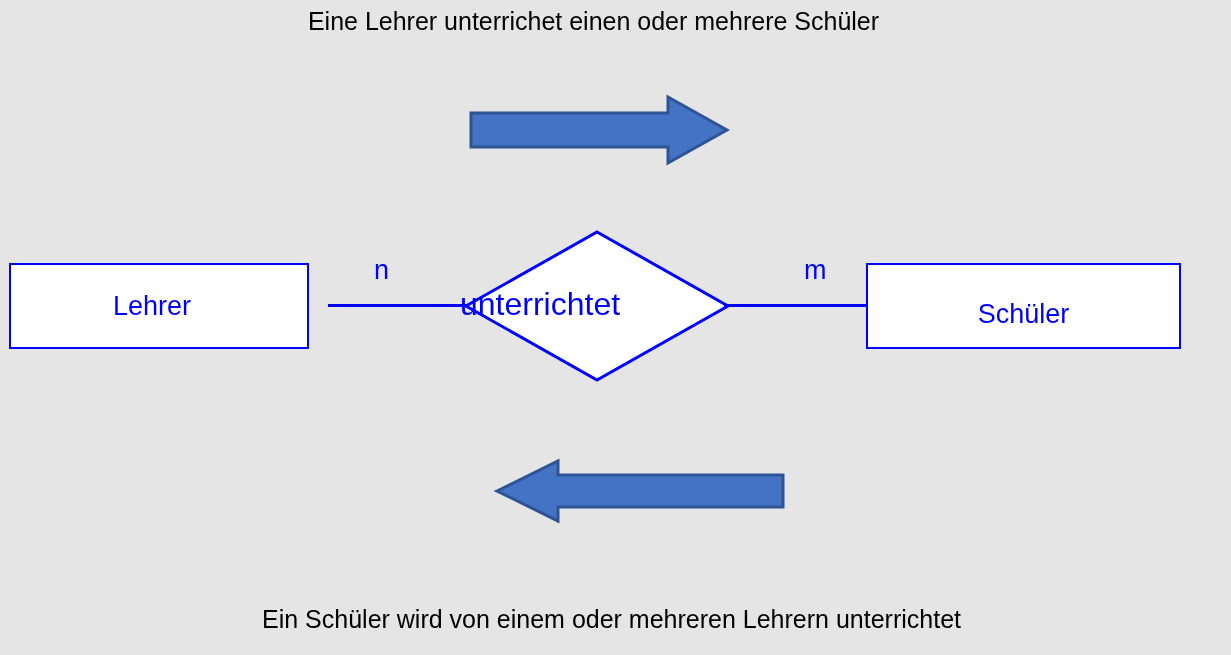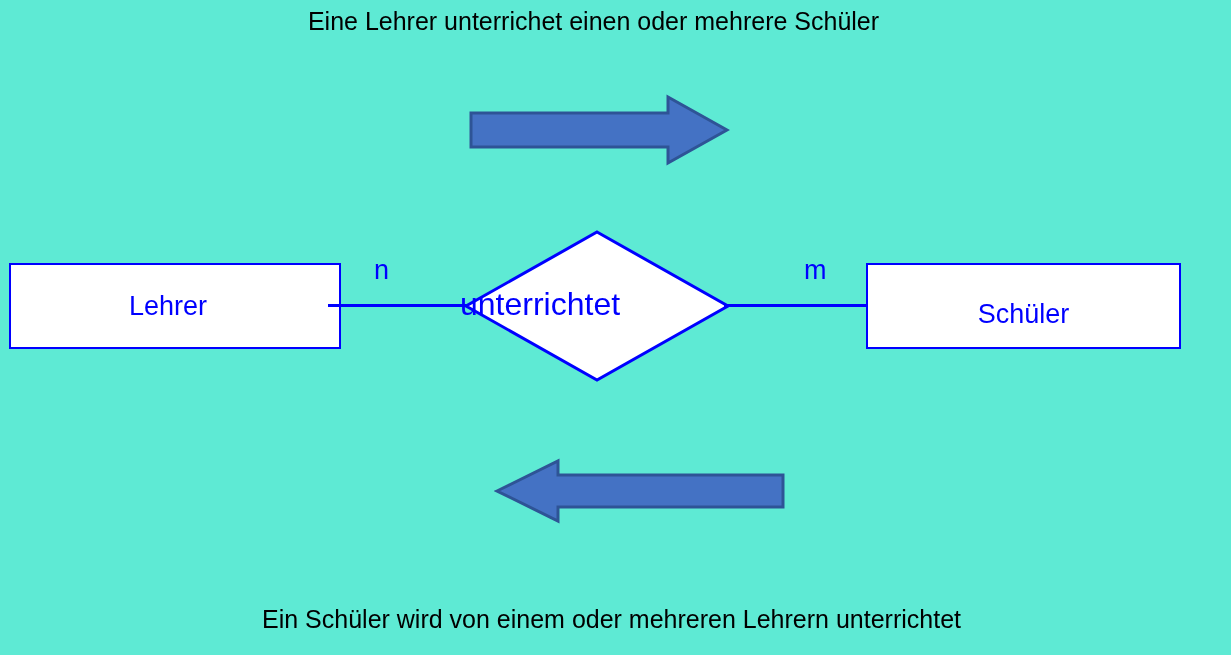--- a/index.html
+++ b/index.html
@@ -8,21 +8,21 @@
     padding: 0;
     background: #ffffff;
   }
   body {
     font-family: "Liberation Sans", sans-serif;
   }
   #canvas {
     position: relative;
     width: 1231px;
     height: 655px;
-    background: #5eead4;
+    background: #e5e5e5;
     overflow: hidden;
   }
 
   
   .caption {
     position: absolute;
     color: #000000;
     font-family: "Liberation Sans", sans-serif;
     font-size: 25px;
     line-height: 30px;
@@ -55,21 +55,21 @@
   .entity-label {
     color: #0000FF;
     font-family: "Liberation Sans", sans-serif;
     font-size: 27px;
     line-height: 30px;
     white-space: nowrap;
   }
   #entity-lehrer {
     left: 9px;
     top: 263px;
-    width: 332px;
+    width: 300px;
     height: 86px;
   }
   #entity-lehrer .entity-label {
     transform: translate(-7px, 0px);
   }
   #entity-schueler {
     left: 866px;
     top: 263px;
     width: 315px;
     height: 86px;

